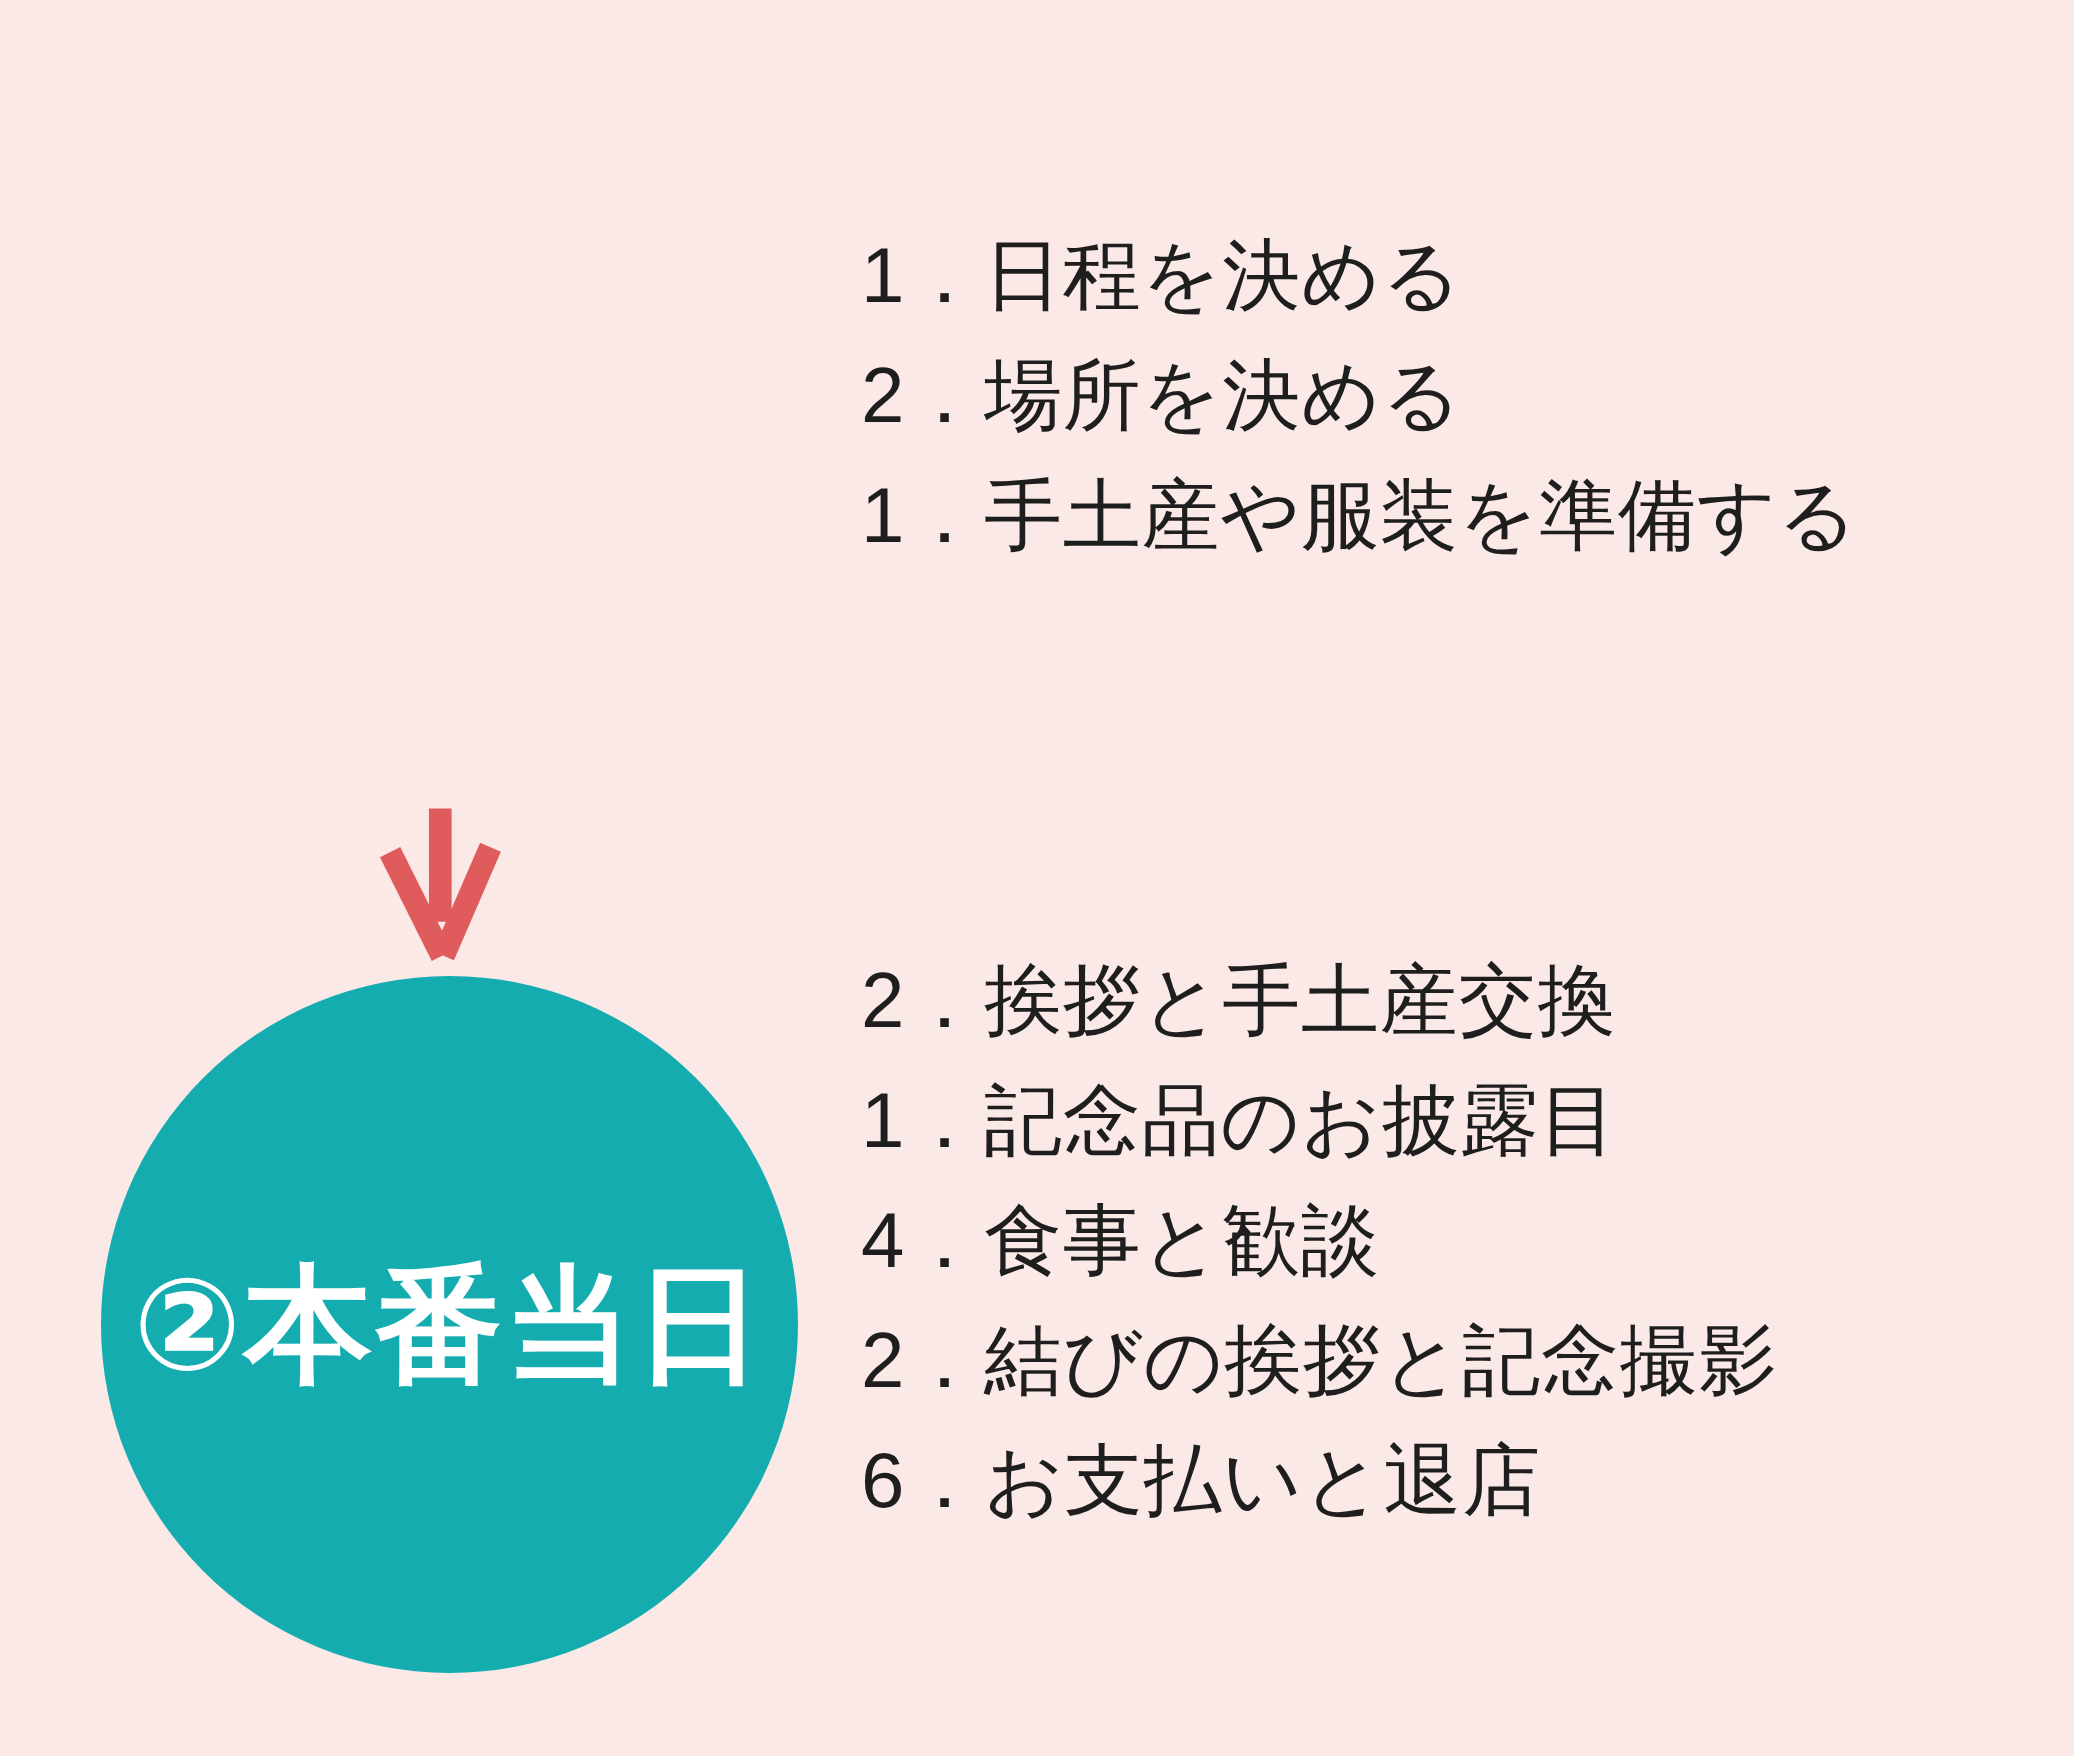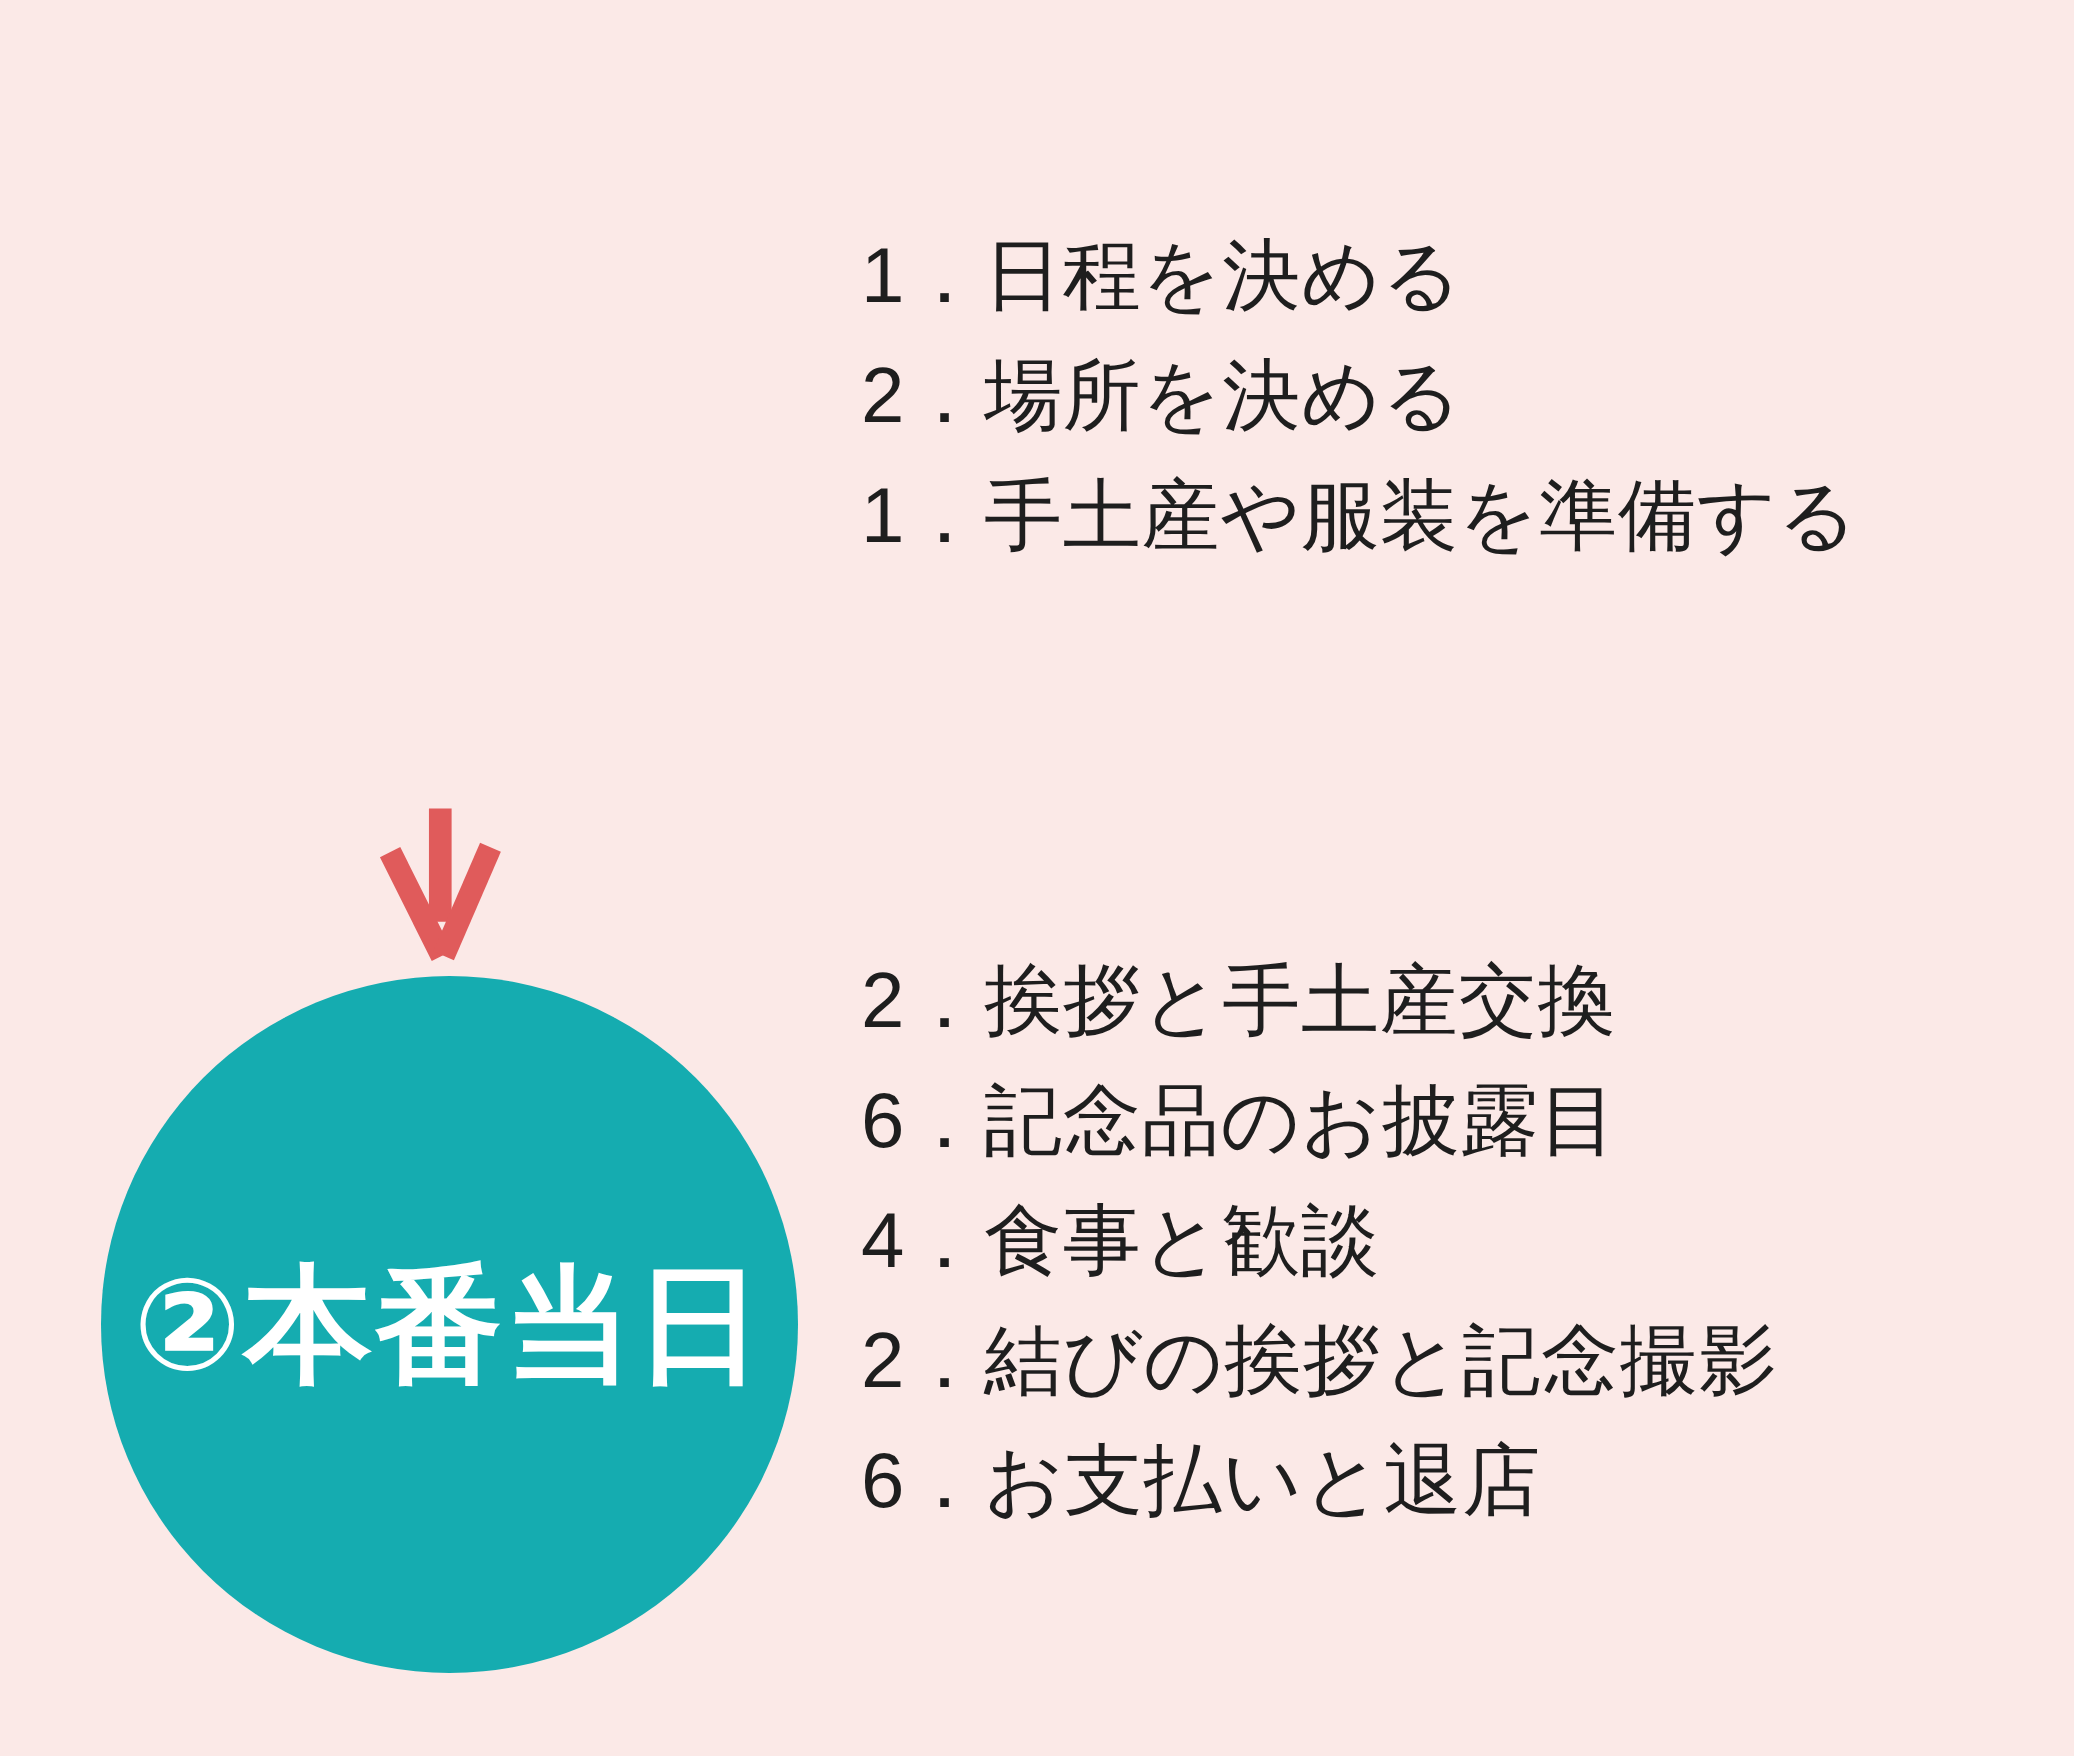--- a/index.html
+++ b/index.html
@@ -84,20 +84,20 @@
     <line x1="26" y1="62" x2="90" y2="190"></line>
     <line x1="150" y1="56" x2="92" y2="190"></line>
   </svg>
 
   <div class="circle circle-2">
     <span class="circle-label">②本番当日</span>
   </div>
 
   <ol class="items items-2">
     <li class="item">2．挨拶と手土産交換</li>
-    <li class="item">6．記念品のお披露目</li>
+    <li class="item">1．記念品のお披露目</li>
     <li class="item">4．食事と歓談</li>
     <li class="item">2．結びの挨拶と記念撮影</li>
     <li class="item">6．お支払いと退店</li>
   </ol>
 
 </div>
 
 
 </body></html>

